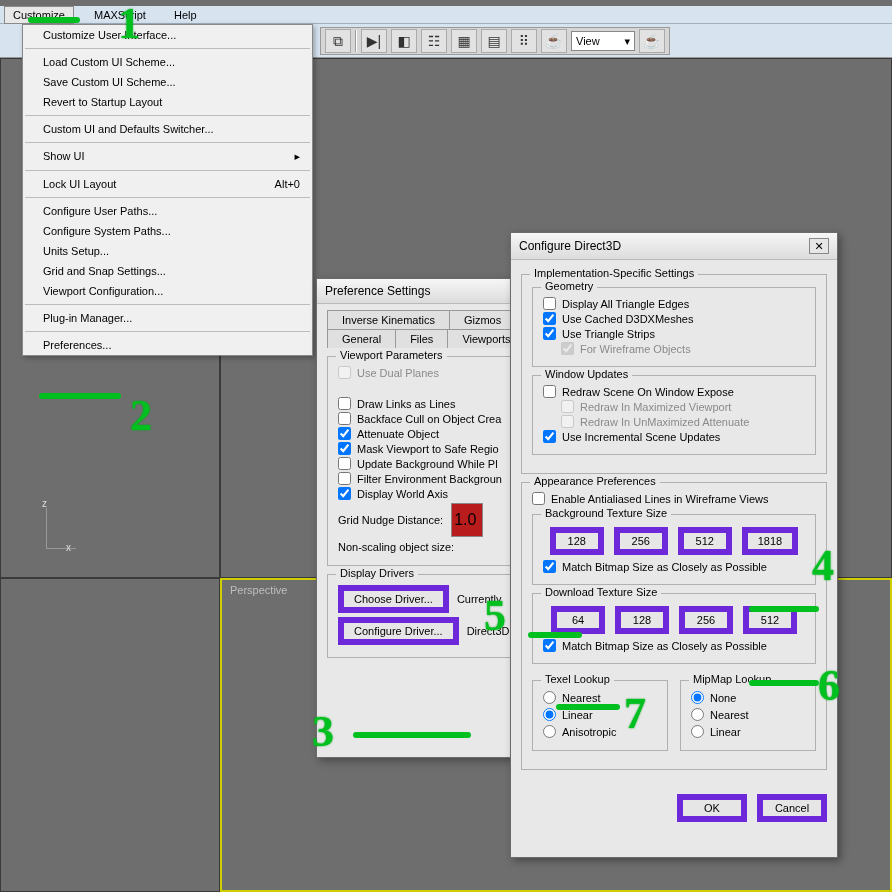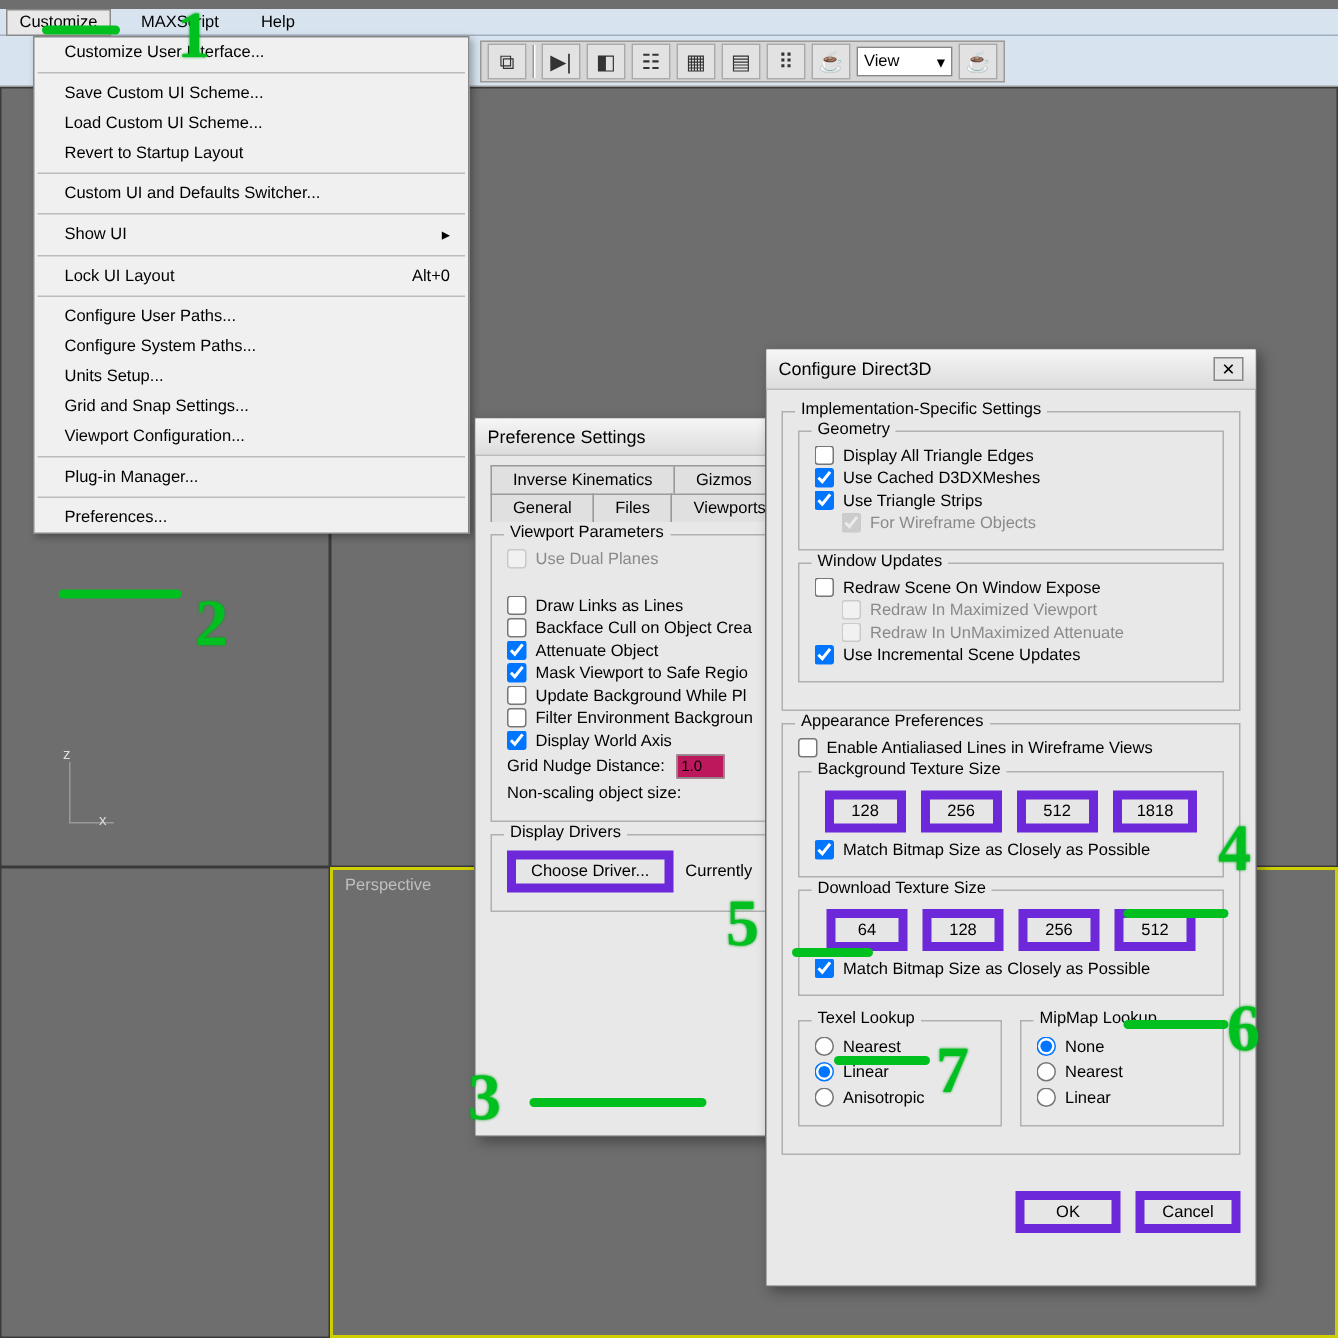--- a/index.html
+++ b/index.html
@@ -195,24 +195,24 @@
     text-align:center;
   }
   .btn-row {
     display:flex;
     gap:10px;
     justify-content:center;
     margin:4px 0;
   }
   .txt-in {
     width:32px;
-    height:16px;
+    height:34px;
     border:1px solid #888;
-    background:#be185d;
-    font-size:10px;
+    background:#b91c1c;
+    font-size:16px;
     padding:0 2px;
   }
   .radio { display:flex; align-items:center; gap:6px; padding:2px 0;}
   .radio input{margin:0;}
   .dual {
     display:flex;
     gap:12px;
   }
   .dual .group { flex:1; }
   .dlg-buttons {
@@ -285,24 +285,24 @@
     <div class="tool-btn">☕</div>
   </div>
 </div>
 
 <div class="dropdown">
   <div class="drop-item">
       <span>Customize User Interface...</span>
     </div>
   <div class="drop-sep"></div>
   <div class="drop-item">
+      <span>Load Custom UI Scheme...</span>
+    </div>
+  <div class="drop-item">
       <span>Save Custom UI Scheme...</span>
-    </div>
-  <div class="drop-item">
-      <span>Load Custom UI Scheme...</span>
     </div>
   <div class="drop-item">
       <span>Revert to Startup Layout</span>
     </div>
   <div class="drop-sep"></div>
   <div class="drop-item">
       <span>Custom UI and Defaults Switcher...</span>
     </div>
   <div class="drop-sep"></div>
   <div class="drop-item">
@@ -399,20 +399,24 @@
       <div class="row">
         <span>Non-scaling object size:</span>
       </div>
     </div>
 
     <div class="group">
       <div class="group-title">Display Drivers</div>
       <div class="row">
         <div class="btn">Choose Driver...</div>
         <span>Currently</span>
+      </div>
+      <div class="row">
+        <div class="btn">Configure Driver...</div>
+        <span>Direct3D</span>
       </div>
     </div>
   </div>
 </div>
 
 <div class="dialog" id="d3d-dialog">
   <div class="dlg-title">
     <span>Configure Direct3D</span>
     <div class="close-x">✕</div>
   </div>

